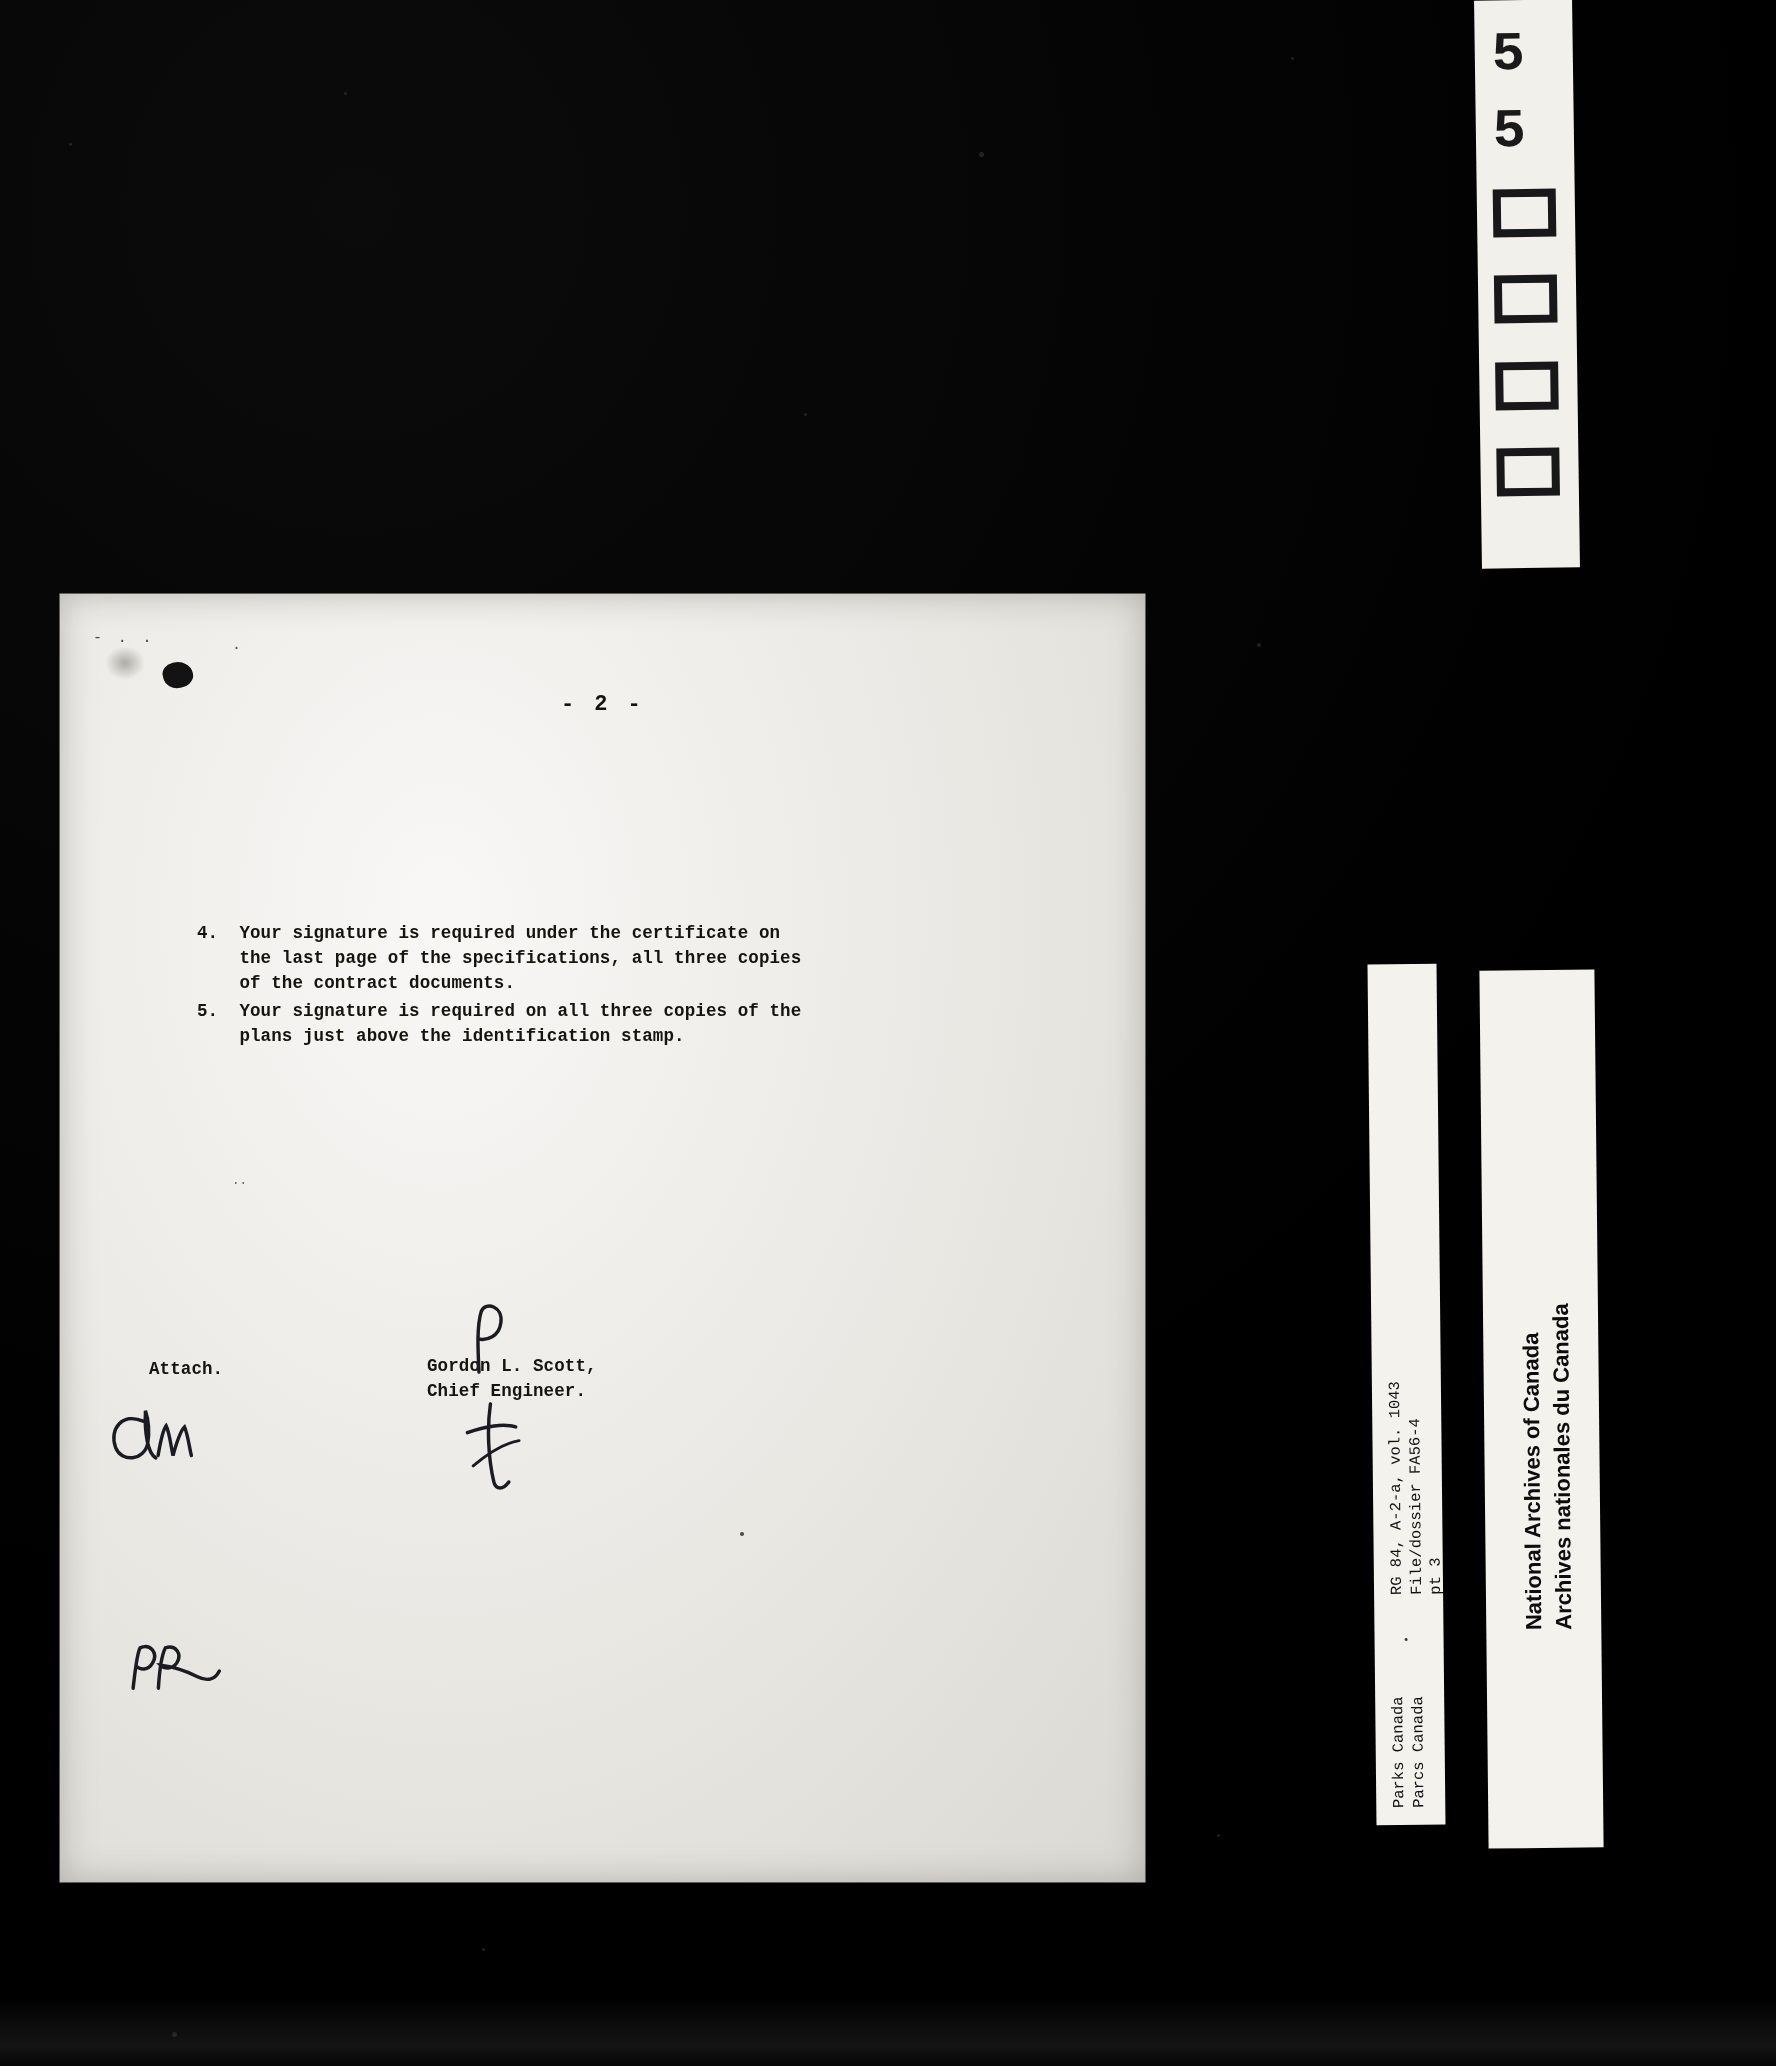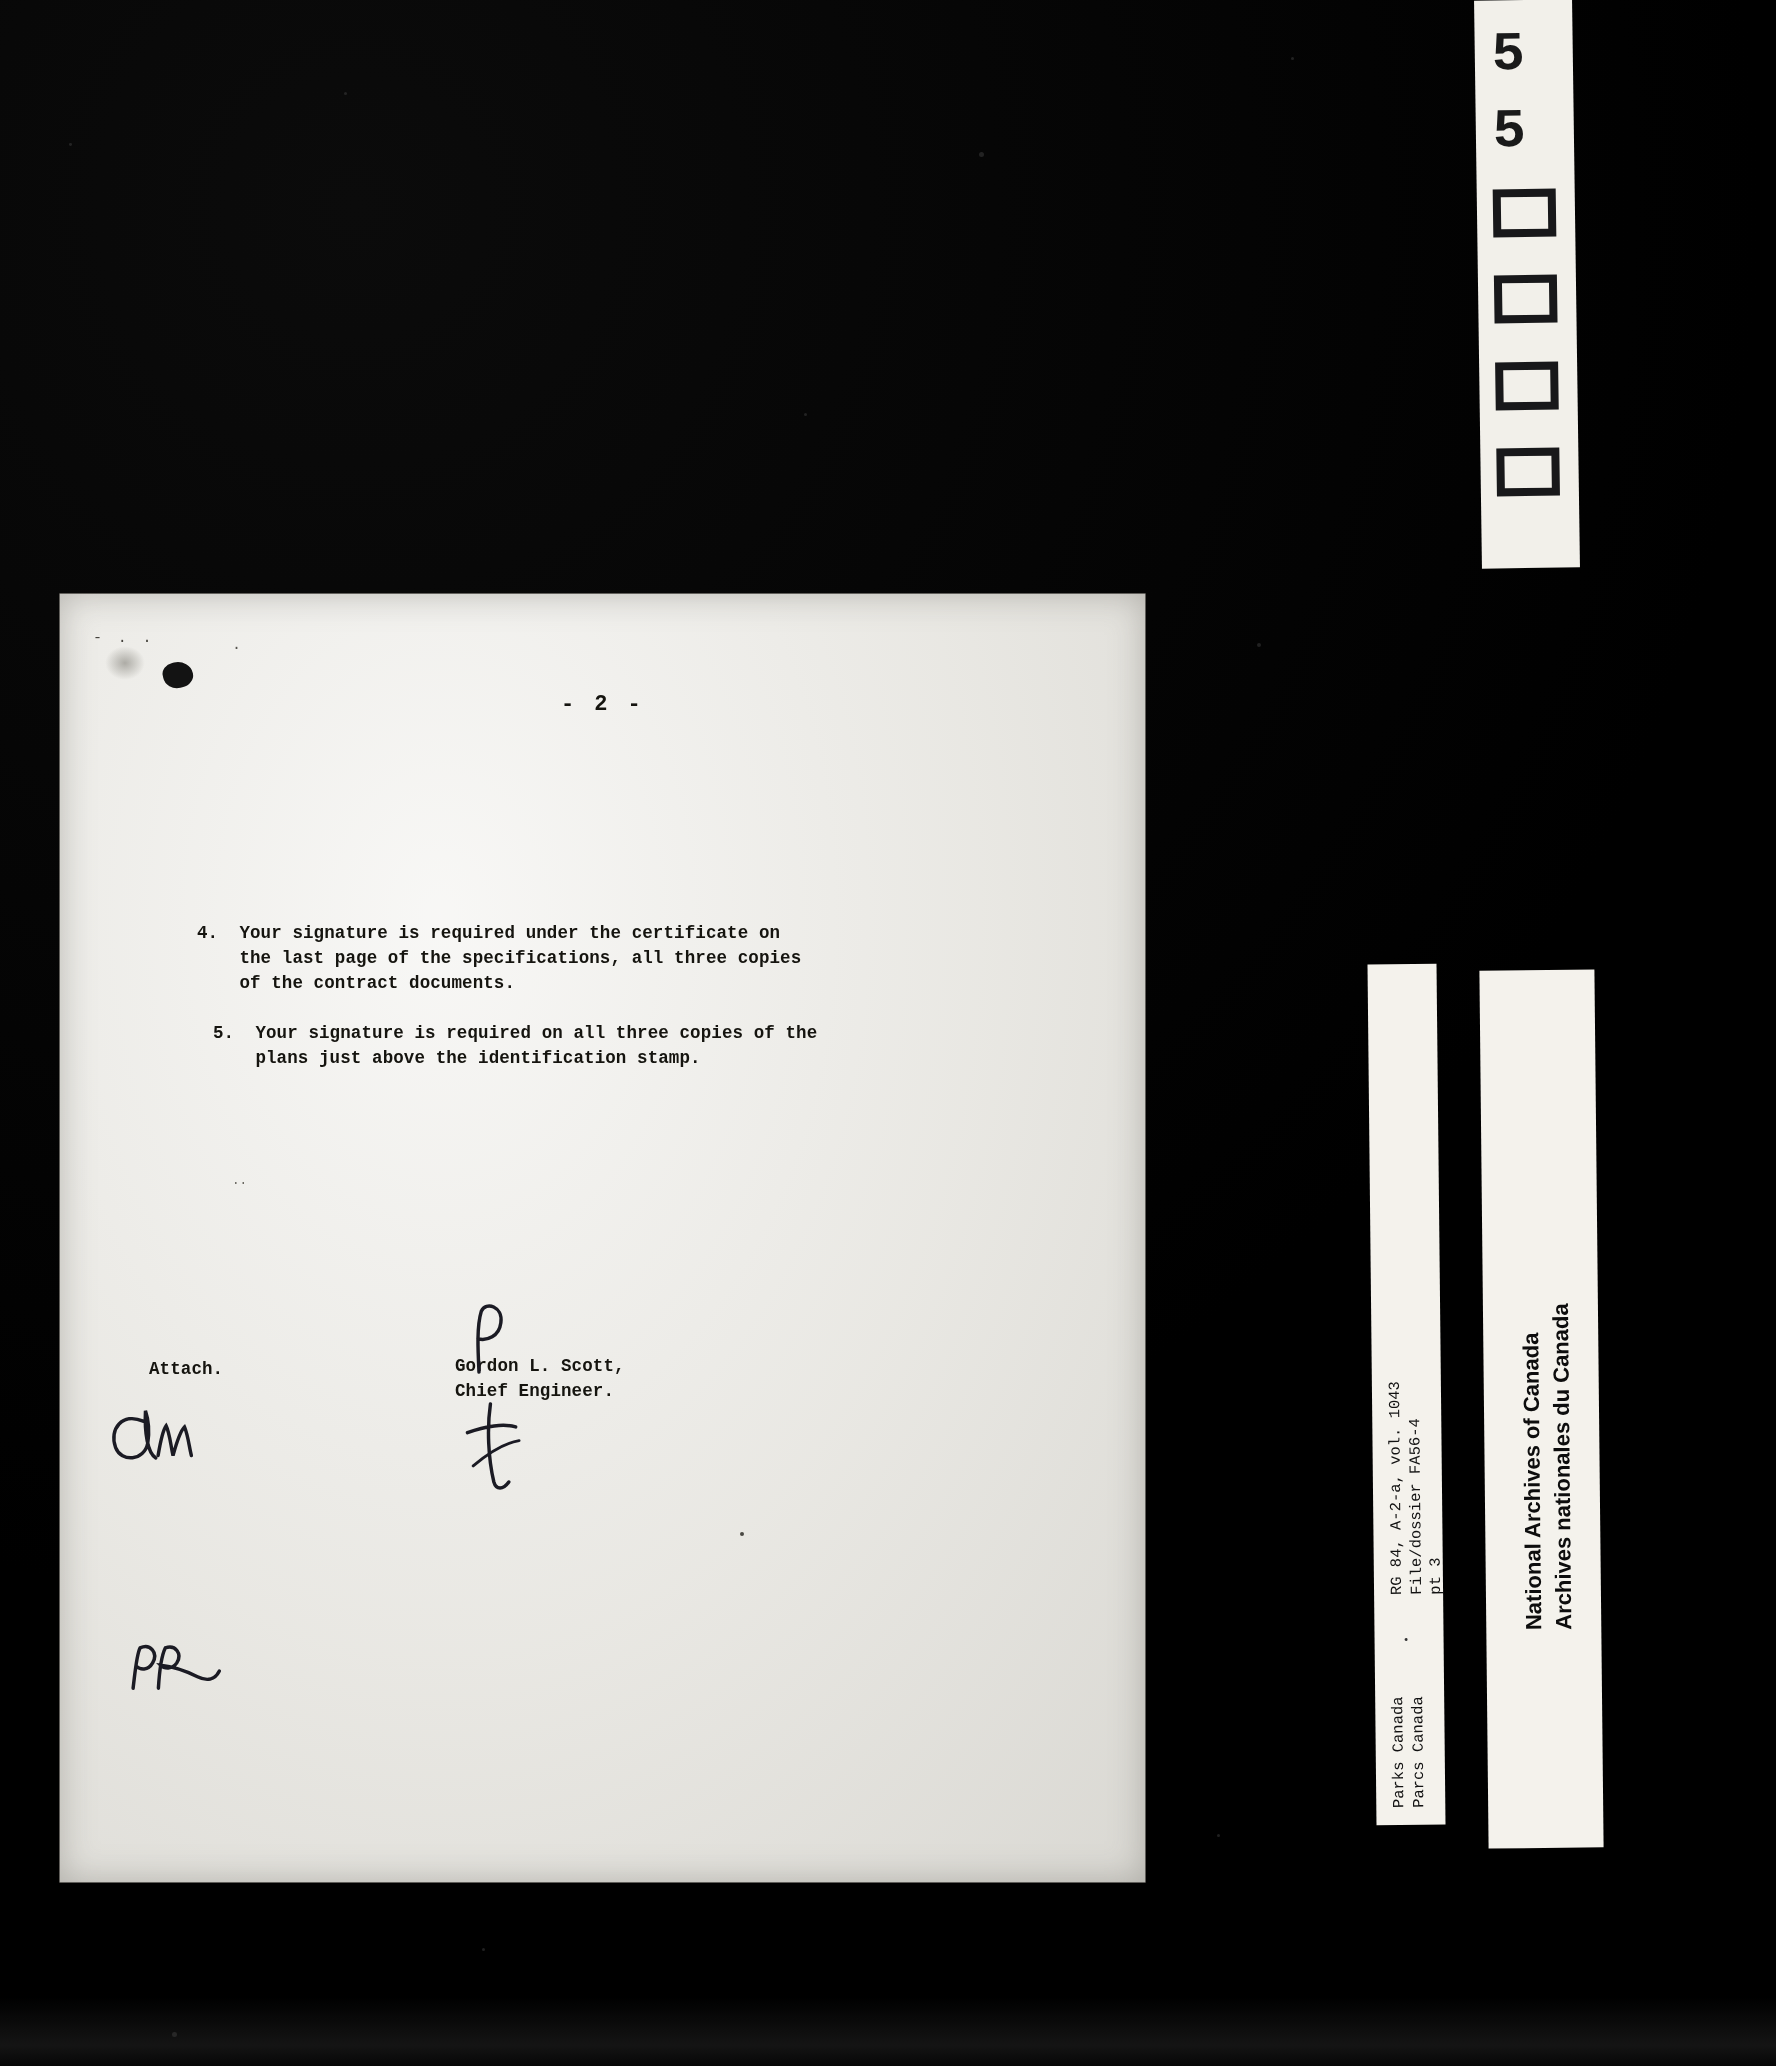--- a/index.html
+++ b/index.html
@@ -106,26 +106,26 @@
     font-family: "Liberation Mono", monospace;
     font-weight: bold;
     color: #15140f;
     font-size: 17.5px;
     line-height: 25px;
     white-space: pre;
     letter-spacing: 0.1px;
   }
 
   #item4   { left: 137px; top: 327px; }
-  #item5   { left: 137px; top: 427px; margin-left: 16px; }
+  #item5   { left: 137px; top: 405px; }
   #para-return { left: 86px; top: 482px; }
   #para-perry  { left: 86px; top: 560px; }
 
   #attach-label { left: 89px; top: 763px; font-size: 17.5px; text-align: center; }
-  #signature-block { left: 367px; top: 760px; font-size: 17.5px; line-height: 25px; margin-left: 28px; }
+  #signature-block { left: 367px; top: 760px; font-size: 17.5px; line-height: 25px; }
 
   
   .ink { position: absolute; pointer-events: none; }
   #sig-main   { left: 396px; top: 709px; }
   #sig-second { left: 396px; top: 804px; }
   #sig-left-1 { left: 43px;  top: 804px; }
   #sig-left-2 { left: 57px; top: 1039px; }
 
   
   #blot {

